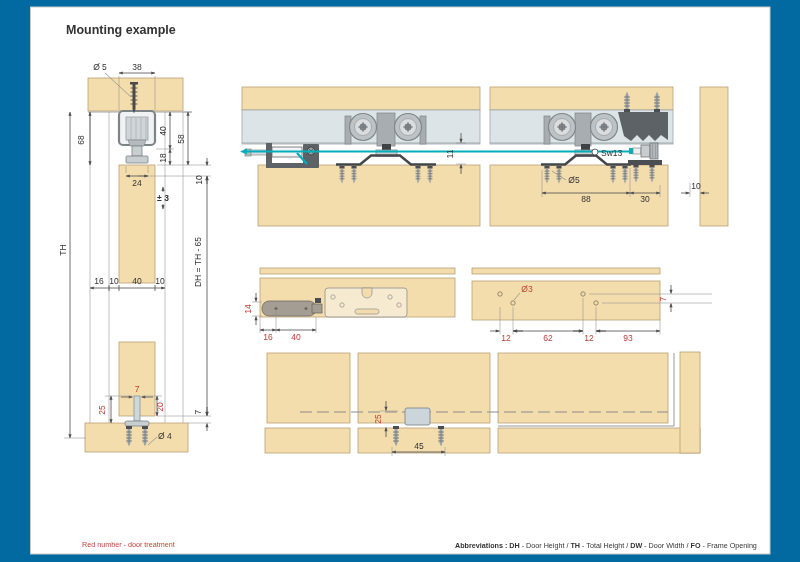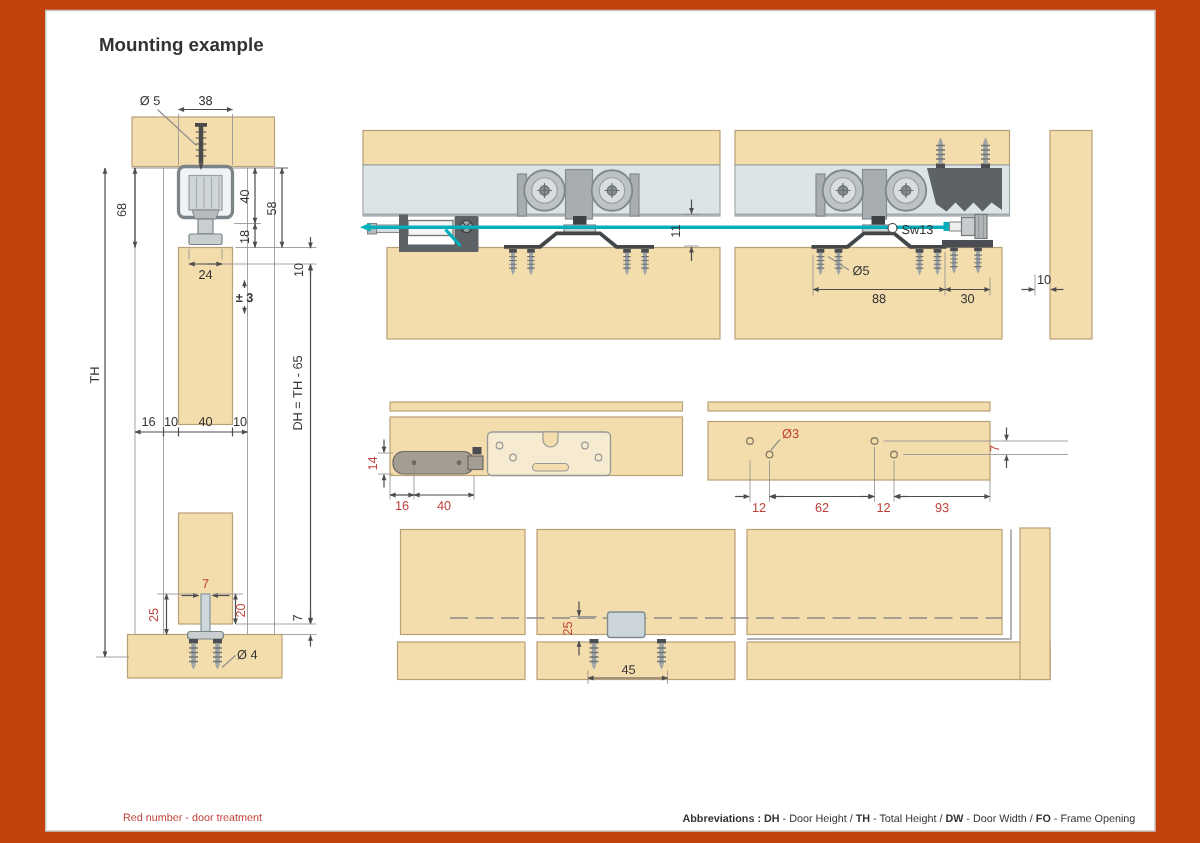--- a/index.html
+++ b/index.html
@@ -1,20 +1,20 @@
 <!DOCTYPE html>
 <html style="--wood: #f4ddad; --track: #dde4e7; --teal: #00aebc; --red: #bf4038;"><head>
 <meta charset="utf-8">
 <style>
   :root{
     --wood:#f4ddad; --wood-edge:#b9a076; --track:#dde4e7; --teal:#00aebc;
     --red:#bf4038; --ink:#333333; --dim:#4d4d4d; --metal-dark:#5d6266;
   }
   html,body{margin:0;padding:0;background:#ffffff;}
-  .page{width:800px;height:562px;position:relative;background:#c2410c;overflow:hidden;
+  .page{width:800px;height:562px;position:relative;background:#0369a1;overflow:hidden;
         font-family:"Liberation Sans",sans-serif;}
   svg text{font-family:"Liberation Sans",sans-serif;fill:var(--ink);font-size:8.5px;}
   .wood{fill:var(--wood);stroke:var(--wood-edge);stroke-width:.8;}
   .track{fill:var(--track);stroke:#9fa8ac;stroke-width:.8;}
   .dim{stroke:var(--dim);stroke-width:.8;fill:none;}
   .ext{stroke:#909090;stroke-width:.55;fill:none;}
   .thin{stroke:#8f8f8f;stroke-width:.8;fill:none;}
   .red{fill:var(--red);}
   .bold{font-weight:bold;}
   .metal{fill:#c9ced1;stroke:#7d8488;stroke-width:.8;}

